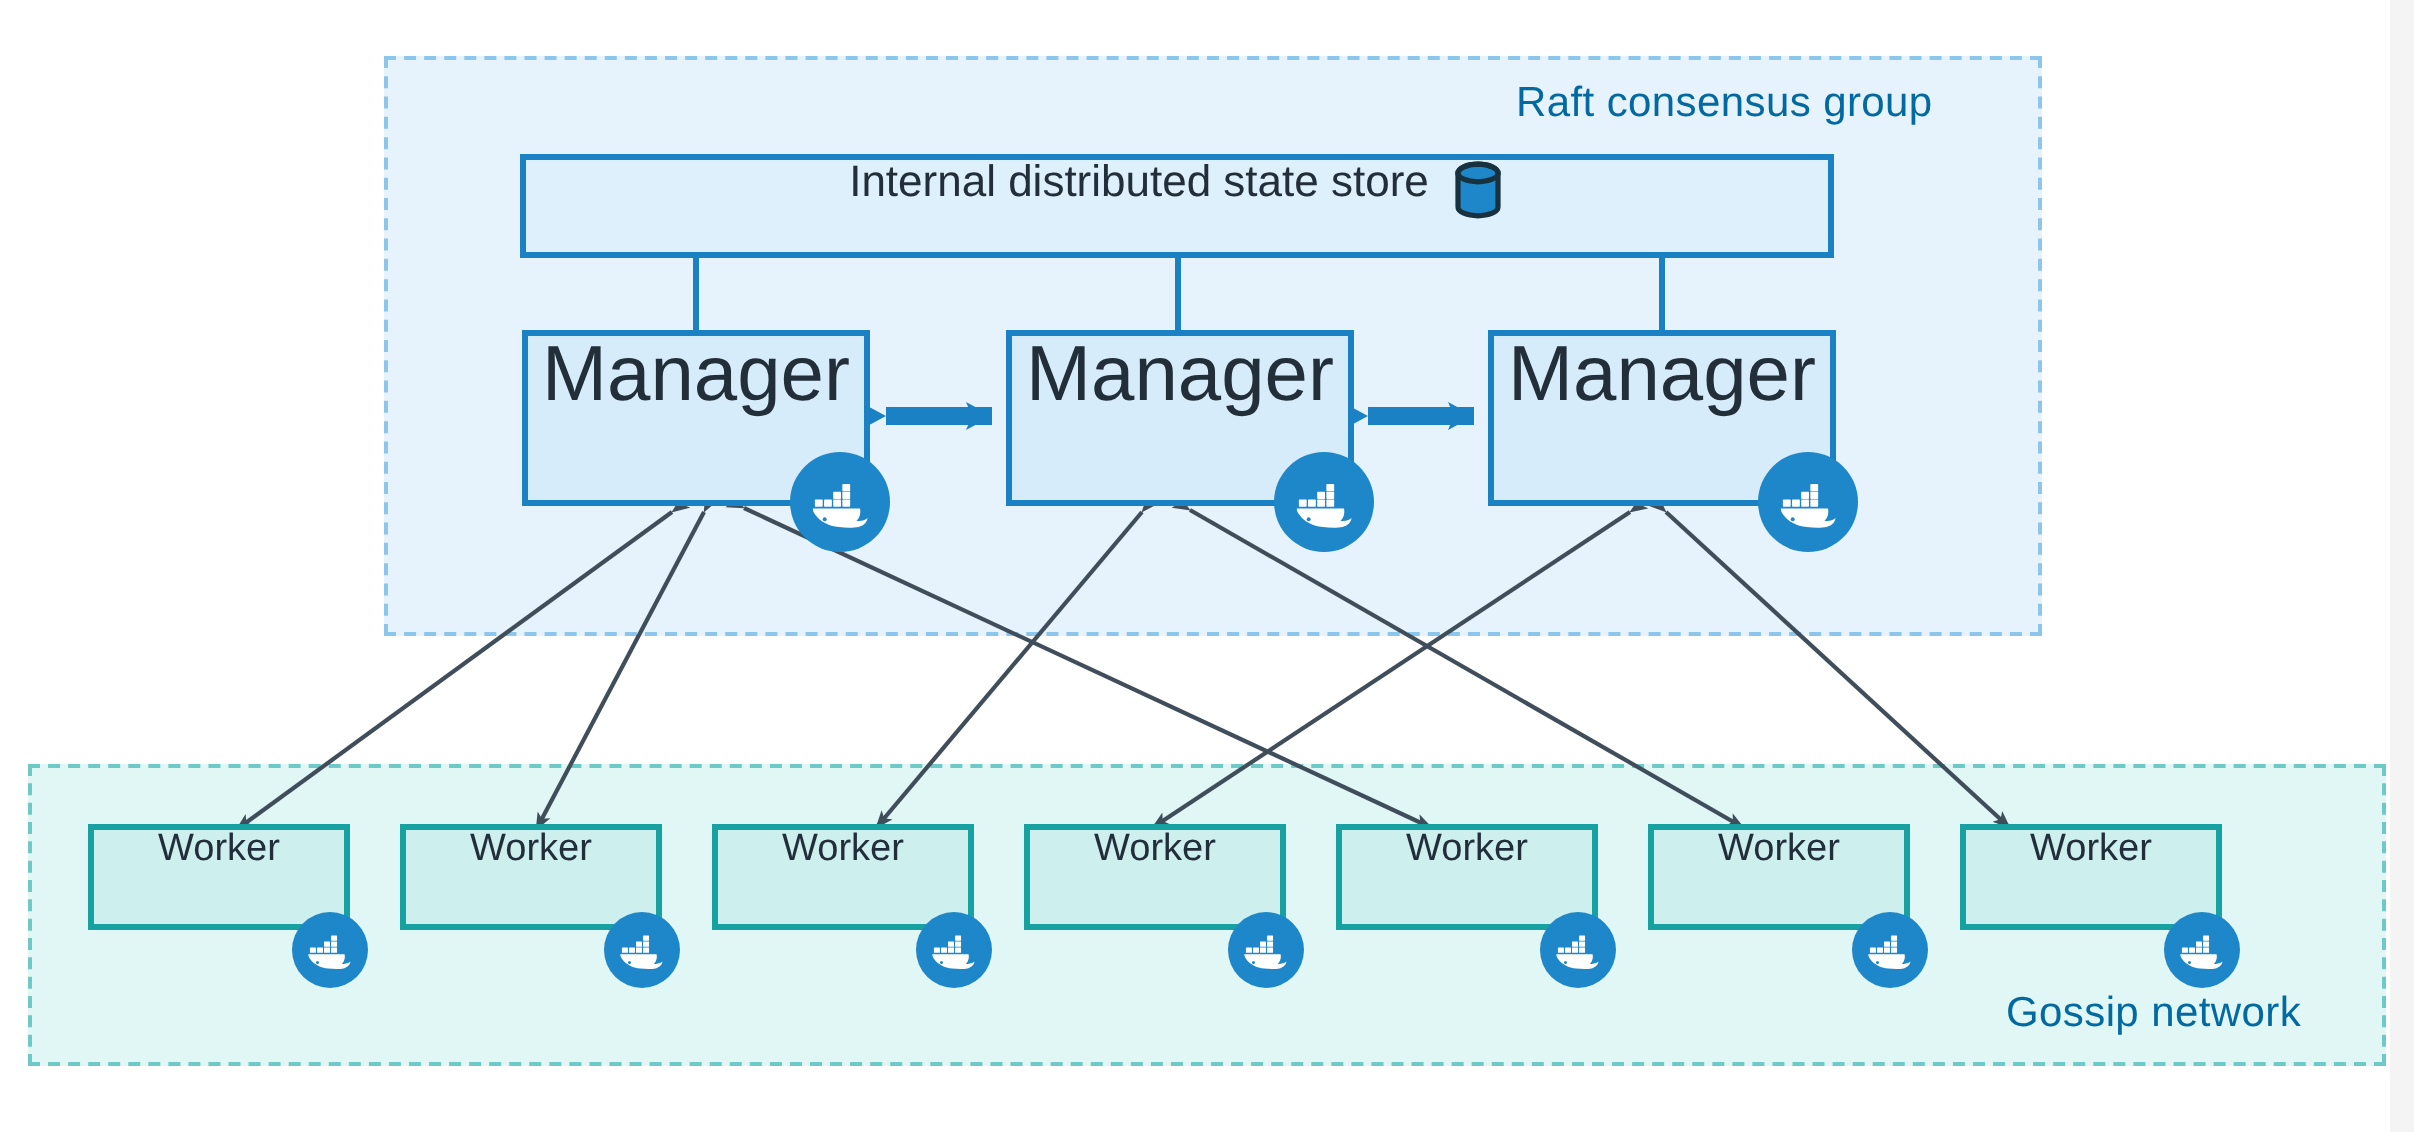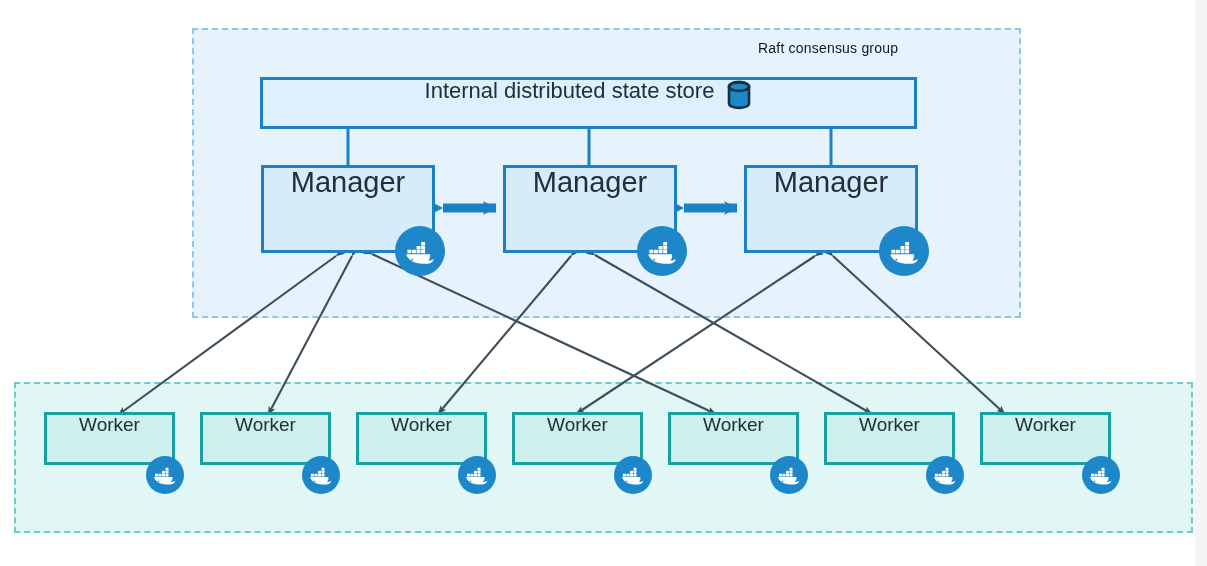--- a/index.html
+++ b/index.html
@@ -13,38 +13,38 @@
   svg.layer{position:absolute;left:0;top:0;width:1207px;height:566px;overflow:visible;}
   .edges{z-index:2;}
 
   
   .zone{position:absolute;box-sizing:border-box;z-index:1;}
   .zone-raft{left:192px;top:28px;width:829px;height:290px;
              background:#e7f3fc;border:2px dashed #8cc6ec;}
   .zone-gossip{left:14px;top:382px;width:1179px;height:151px;
                background:#e0f7f6;border:2px dashed #6fc9c6;}
 
-  .zone-label{position:absolute;z-index:6;color:#0f172a;font-size:14px;
+  .zone-label{position:absolute;z-index:6;color:#0369a1;font-size:21px;
               white-space:nowrap;letter-spacing:.2px;text-align:center;}
   .label-raft{left:758px;top:40px;}
   .label-gossip{left:1003px;top:495px;}
 
   
   .node{position:absolute;box-sizing:border-box;z-index:4;
         display:flex;align-items:flex-start;justify-content:center;}
   .node span{color:#222e3a;white-space:nowrap;line-height:1;}
 
   .store{left:260px;top:77px;width:657px;height:52px;
          background:#def0fb;border:3px solid #1b81c5;}
   .store span{font-size:22px;}
   .store .dbicon{margin-left:12px;display:inline-flex;}
 
   .manager{width:174px;height:88px;top:165px;
            background:#d7ecfa;border:3px solid #1b81c5;}
-  .manager span{font-size:29px;}
+  .manager span{font-size:39px;}
   .m1{left:261px;} .m2{left:503px;} .m3{left:744px;}
 
   .worker{width:131px;height:53px;top:412px;
           background:#cdf0ef;border:3px solid #17a1a0;}
   .worker span{font-size:19px;}
 
   
   .docker{position:absolute;z-index:5;border-radius:50%;
           background:#1d87c9;display:flex;align-items:center;justify-content:center;}
   .docker svg{display:block;}
@@ -85,20 +85,21 @@
 
       <line x1="571" y1="256" x2="438" y2="414" marker-start="url(#thinHead)" marker-end="url(#thinHead)"></line>
       <line x1="595" y1="255" x2="872" y2="414" marker-start="url(#thinHead)" marker-end="url(#thinHead)"></line>
 
       <line x1="815" y1="256" x2="576" y2="414" marker-start="url(#thinHead)" marker-end="url(#thinHead)"></line>
       <line x1="833" y1="256" x2="1005" y2="414" marker-start="url(#thinHead)" marker-end="url(#thinHead)"></line>
     </g>
   </svg>
 
   <div class="zone-label label-raft">Raft consensus group</div>
+  <div class="zone-label label-gossip">Gossip network</div>
 
   <div class="node store">
     <span>Internal distributed state store</span>
     <span class="dbicon">
       <svg width="26" height="30" viewBox="0 0 26 30">
         <ellipse cx="13" cy="6.5" rx="10" ry="4.4" fill="#1d87c9" stroke="#17313f" stroke-width="2.6"></ellipse>
         <path d="M3,6.5 L3,23.5 A10,4.4 0 0 0 23,23.5 L23,6.5" fill="#1d87c9" stroke="#17313f" stroke-width="2.6" stroke-linejoin="round"></path>
         <ellipse cx="13" cy="6.5" rx="10" ry="4.4" fill="none" stroke="#17313f" stroke-width="2.6"></ellipse>
       </svg>
     </span>

